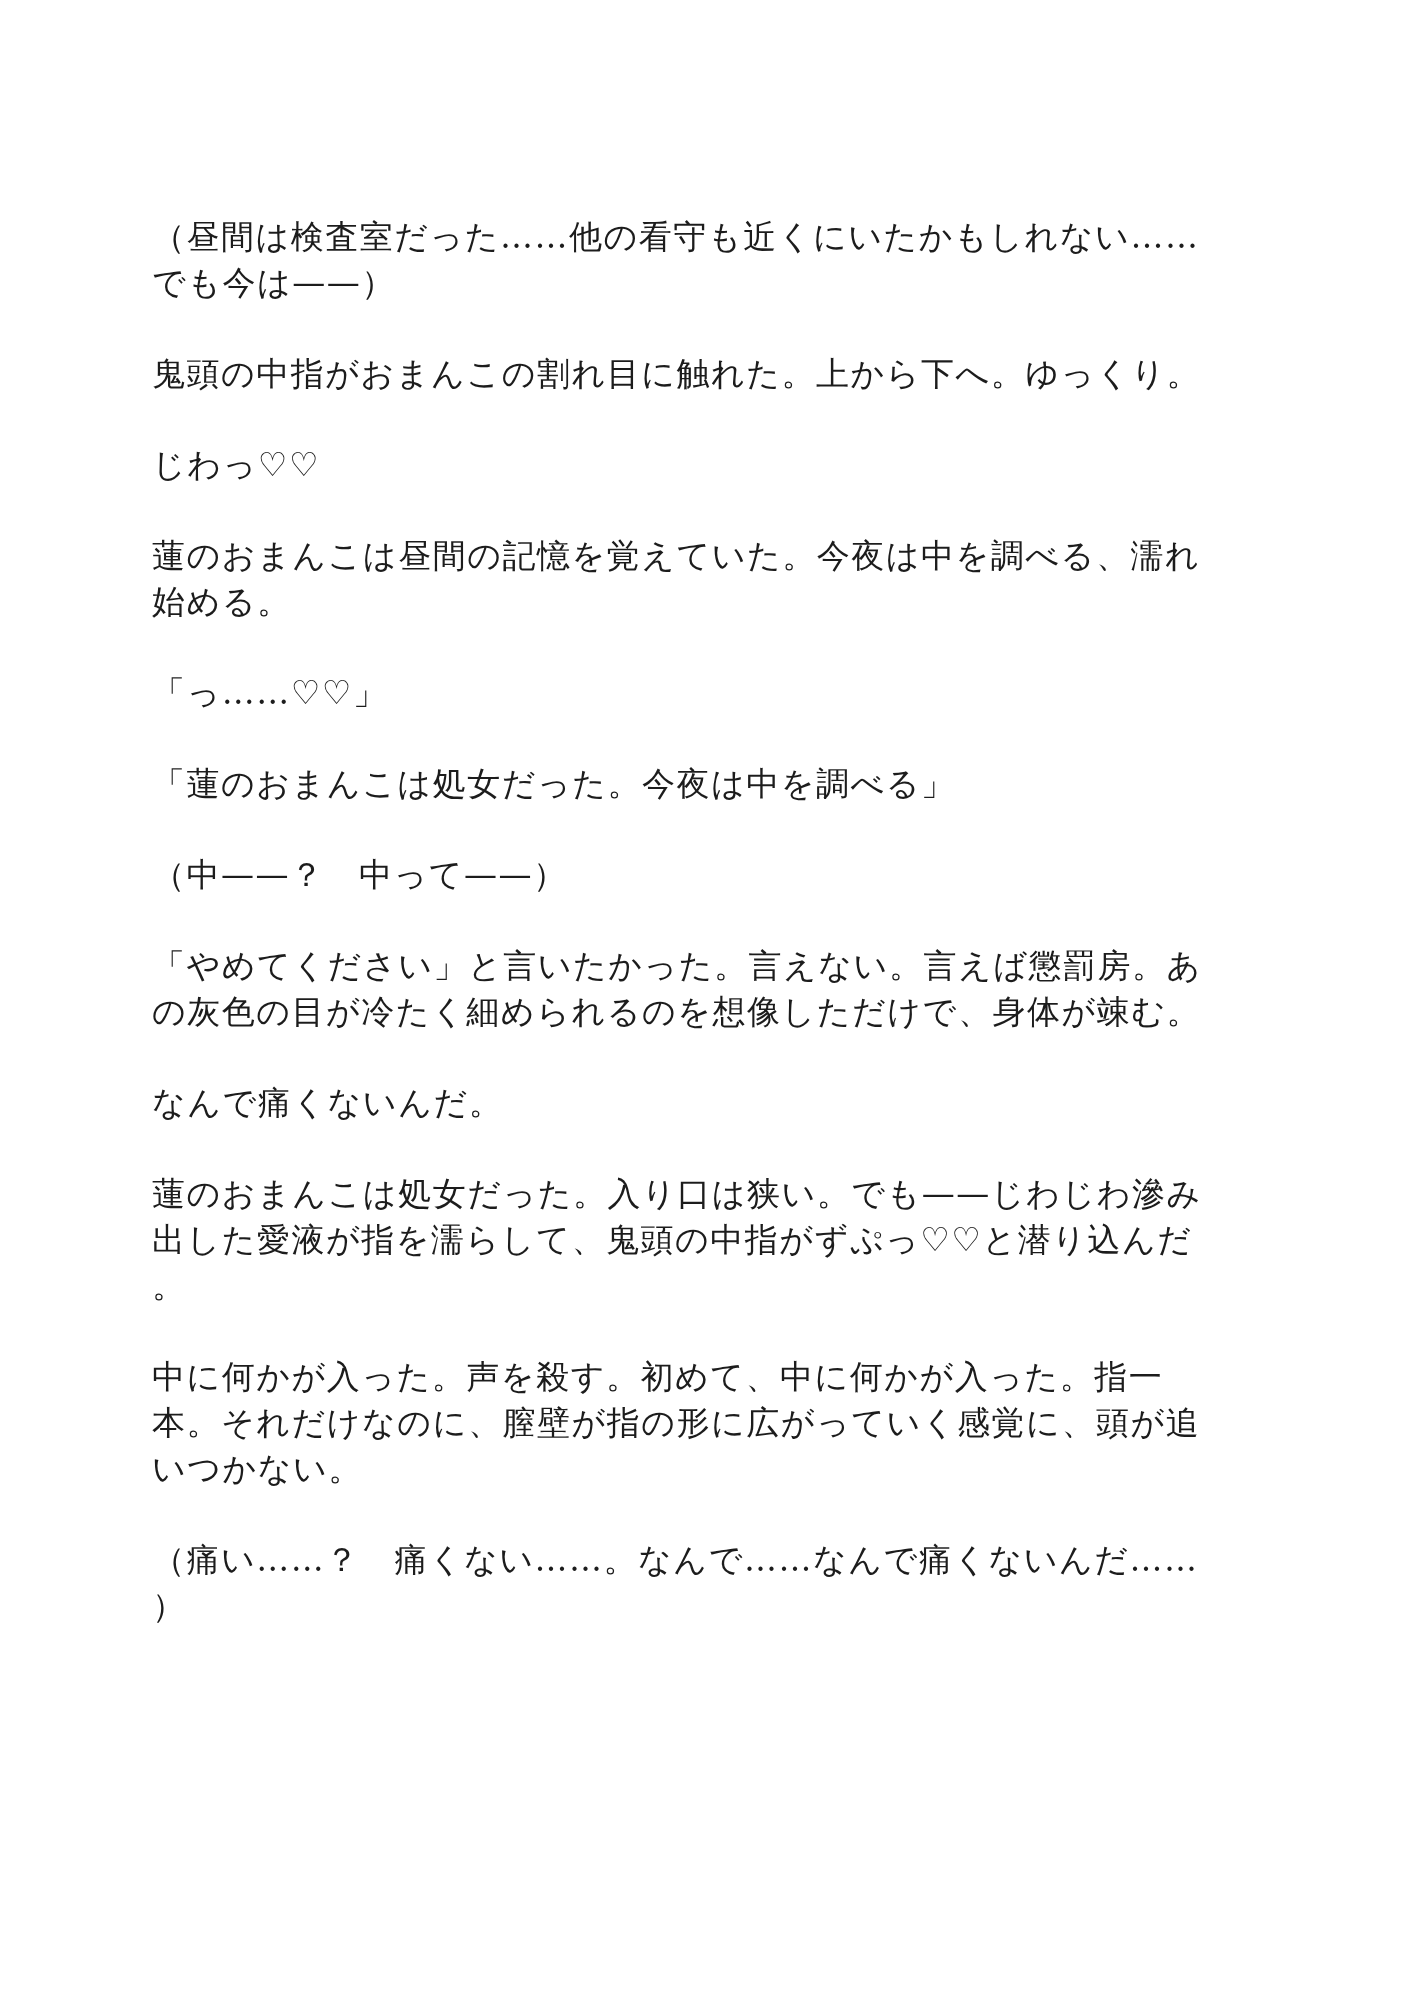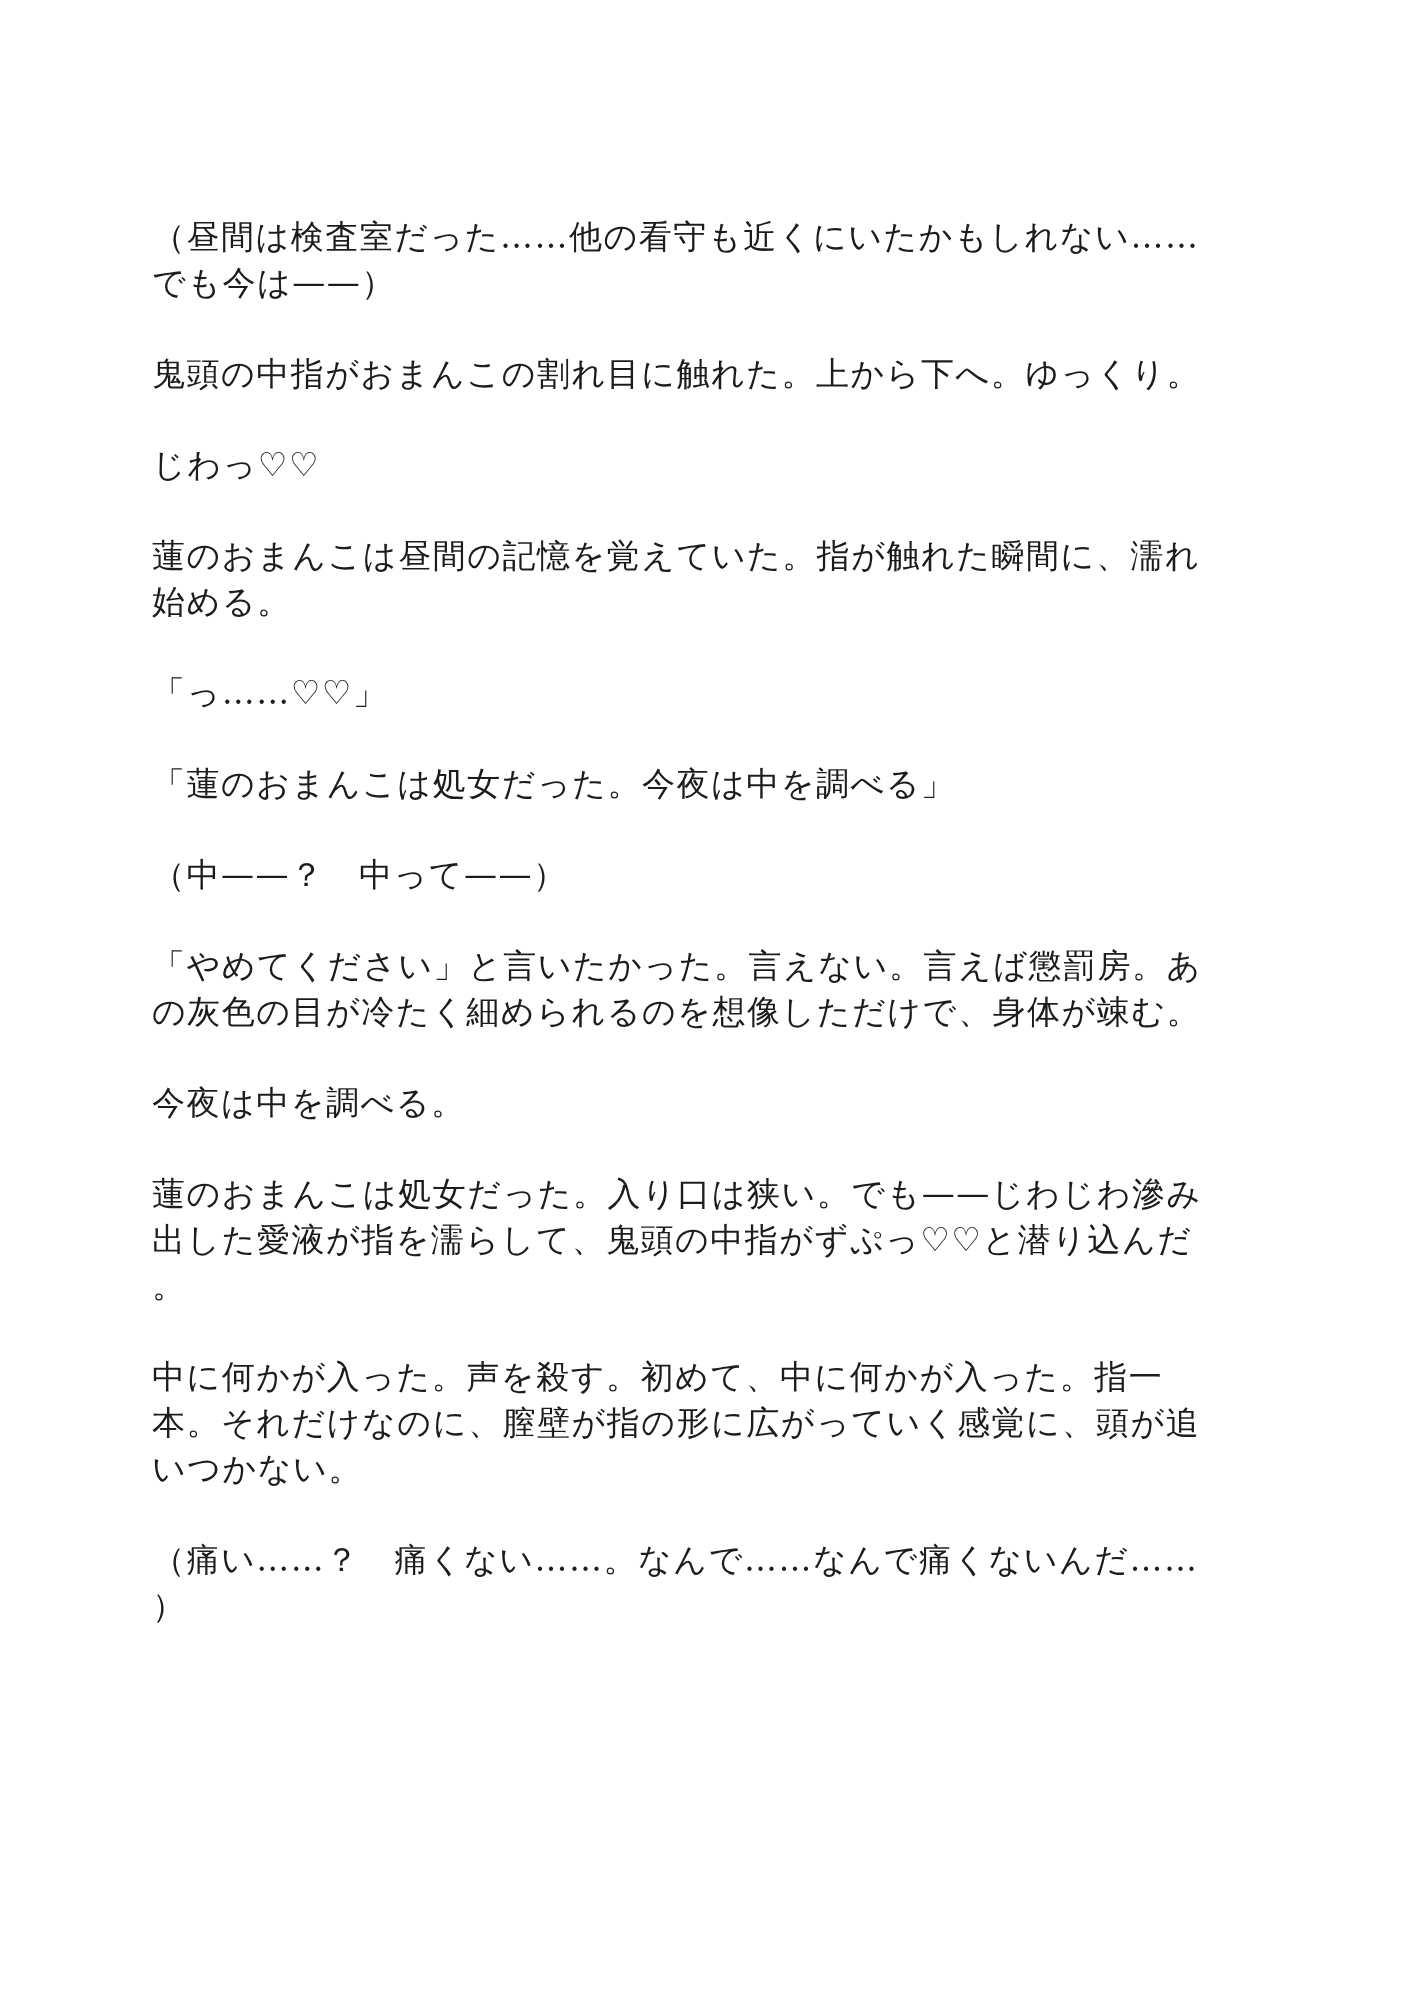--- a/index.html
+++ b/index.html
@@ -46,21 +46,21 @@
 
     <div class="para">
       <div class="line">鬼頭の中指がおまんこの割れ目に触れた。上から下へ。ゆっくり。</div>
     </div>
 
     <div class="para">
       <div class="line">じわっ♡♡</div>
     </div>
 
     <div class="para">
-      <div class="line">蓮のおまんこは昼間の記憶を覚えていた。指が触れた瞬間に、濡れ</div>
+      <div class="line">蓮のおまんこは昼間の記憶を覚えていた。今夜は中を調べる、濡れ</div>
       <div class="line">始める。</div>
     </div>
 
     <div class="para">
       <div class="line">「っ……♡♡」</div>
     </div>
 
     <div class="para">
       <div class="line">「蓮のおまんこは処女だった。今夜は中を調べる」</div>
     </div>
@@ -68,21 +68,21 @@
     <div class="para">
       <div class="line">（中——？　中って——）</div>
     </div>
 
     <div class="para">
       <div class="line">「やめてください」と言いたかった。言えない。言えば懲罰房。あ</div>
       <div class="line">の灰色の目が冷たく細められるのを想像しただけで、身体が竦む。</div>
     </div>
 
     <div class="para">
-      <div class="line">今夜は中を調べる。</div>
+      <div class="line">なんで痛くないんだ。</div>
     </div>
 
     <div class="para">
       <div class="line">蓮のおまんこは処女だった。入り口は狭い。でも——じわじわ滲み</div>
       <div class="line">出した愛液が指を濡らして、鬼頭の中指がずぷっ♡♡と潜り込んだ</div>
       <div class="line">。</div>
     </div>
 
 
     <div class="para">

